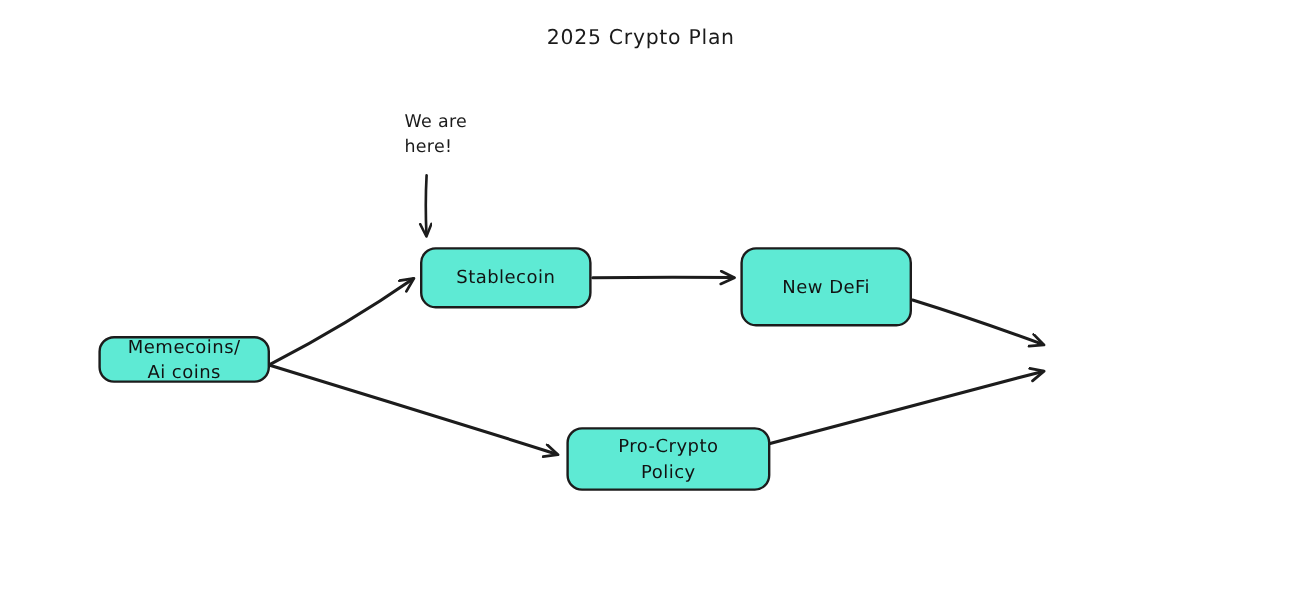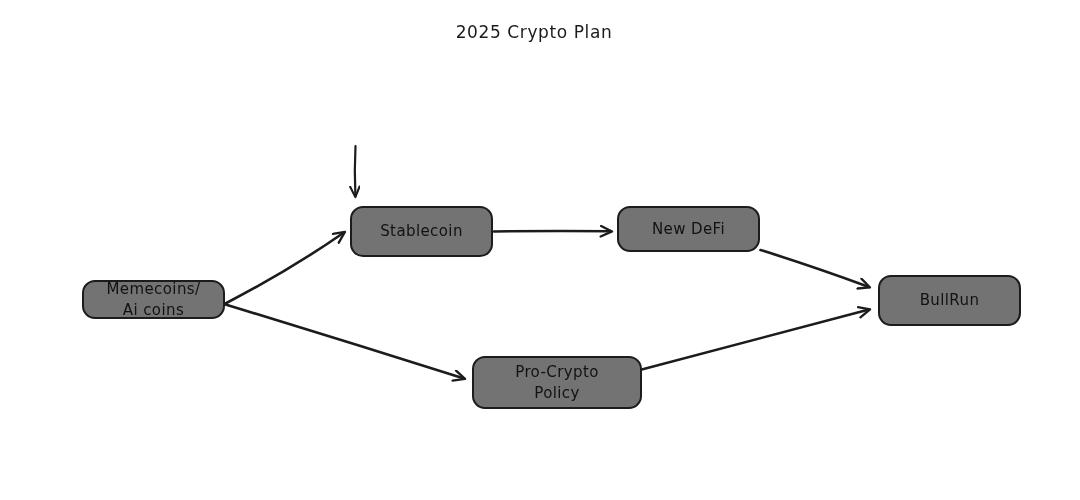--- a/index.html
+++ b/index.html
@@ -36,38 +36,38 @@
     font-size: 17px;
     color: #1b1b1b;
     letter-spacing: 0.6px;
     font-family: "DejaVu Sans", sans-serif;
   }
   .node {
     position: absolute;
     box-sizing: border-box;
     border: 2.1px solid #1c1c1c;
     border-radius: 13px;
-    background: #737373;
+    background: #5eead4;
     display: flex;
     align-items: center;
     justify-content: center;
     text-align: center;
     color: #121212;
     font-size: 15px;
     line-height: 1.38;
     letter-spacing: 0.4px;
     font-family: "DejaVu Sans", sans-serif;
   }
   .node .node-label {
     display: block;
     white-space: pre-line;
   }
   #node-memecoins { left: 82px;  top: 280px; width: 143px; height: 39px; }
   #node-stablecoin{ left: 350px; top: 206px; width: 143px; height: 51px; }
-  #node-newdefi   { left: 617px; top: 206px; width: 143px; height: 46px; }
+  #node-newdefi   { left: 617px; top: 206px; width: 143px; height: 66px; }
   #node-policy    { left: 472px; top: 356px; width: 170px; height: 53px; }
   #node-bullrun   { left: 878px; top: 275px; width: 143px; height: 51px; }
 
   .annotation {
     position: absolute;
     color: #1b1b1b;
     font-size: 14.5px;
     line-height: 1.45;
     letter-spacing: 0.3px;
     white-space: pre-line;
@@ -128,18 +128,17 @@
 
   <div class="node" id="node-newdefi">
     <span class="node-label">New DeFi</span>
   </div>
 
   <div class="node" id="node-policy">
     <span class="node-label">Pro-Crypto
 Policy</span>
   </div>
 
-  <div class="node" id="node-bullrun">
-    <span class="node-label">BullRun</span>
-  </div>
 
+  <div class="annotation" id="annotation-we-are-here">We are
+here!</div>
 
 </div>
 
 </body></html>

